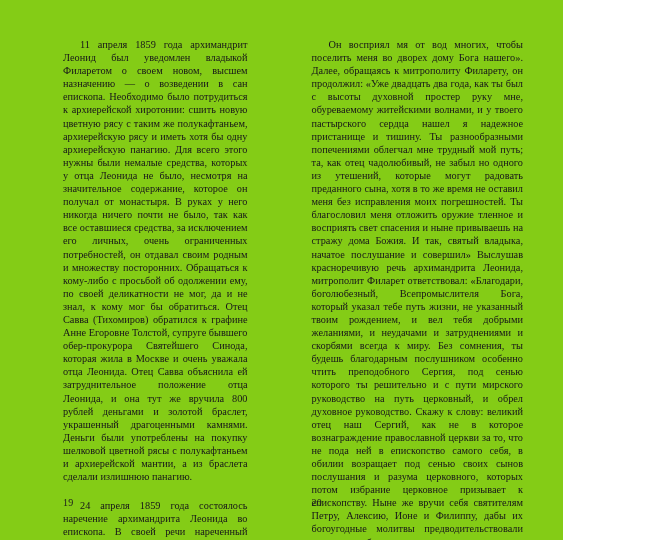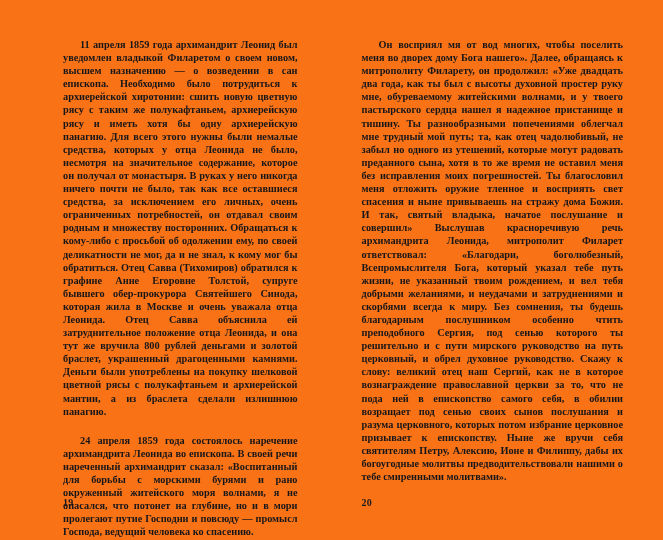--- a/index.html
+++ b/index.html
@@ -8,26 +8,25 @@
     background: #ffffff;
   }
   body {
     width: 663px;
     height: 540px;
     overflow: hidden;
     font-family: "Liberation Serif", serif;
   }
   .book-spread {
     position: relative;
-    width: 663px;
+    width: 563px;
     height: 540px;
-    background: #f97316;
+    background: #84cc16;
     display: flex;
     box-sizing: border-box;
-    font-weight: bold;
   }
   .page {
     position: relative;
     box-sizing: border-box;
     height: 540px;
     flex: 1 1 50%;
   }
   .page-left {
     padding: 38px 34px 0 63px;
   }

